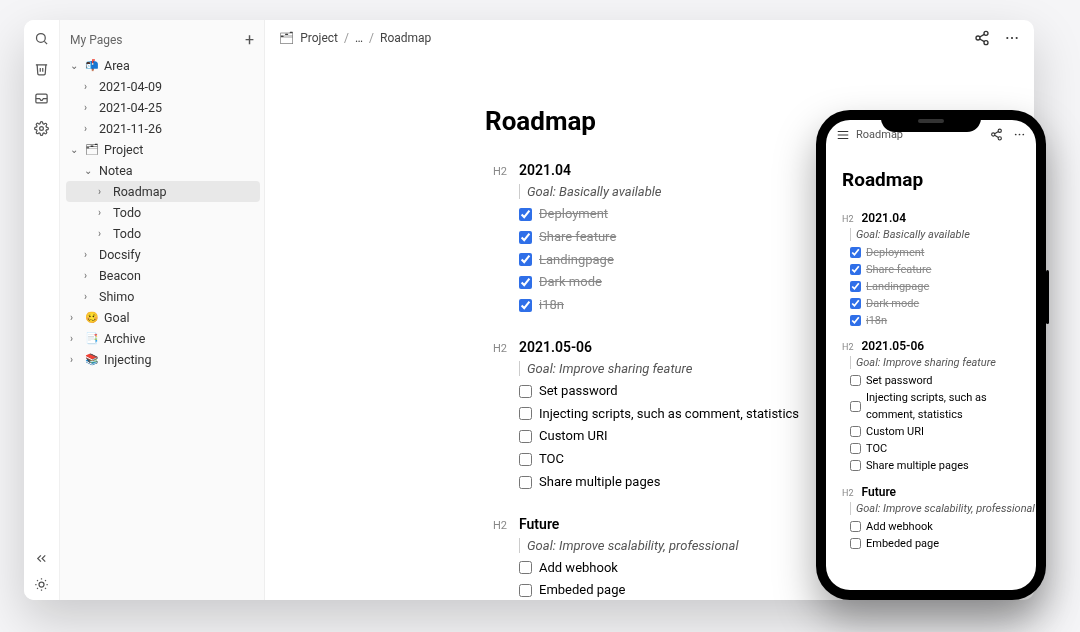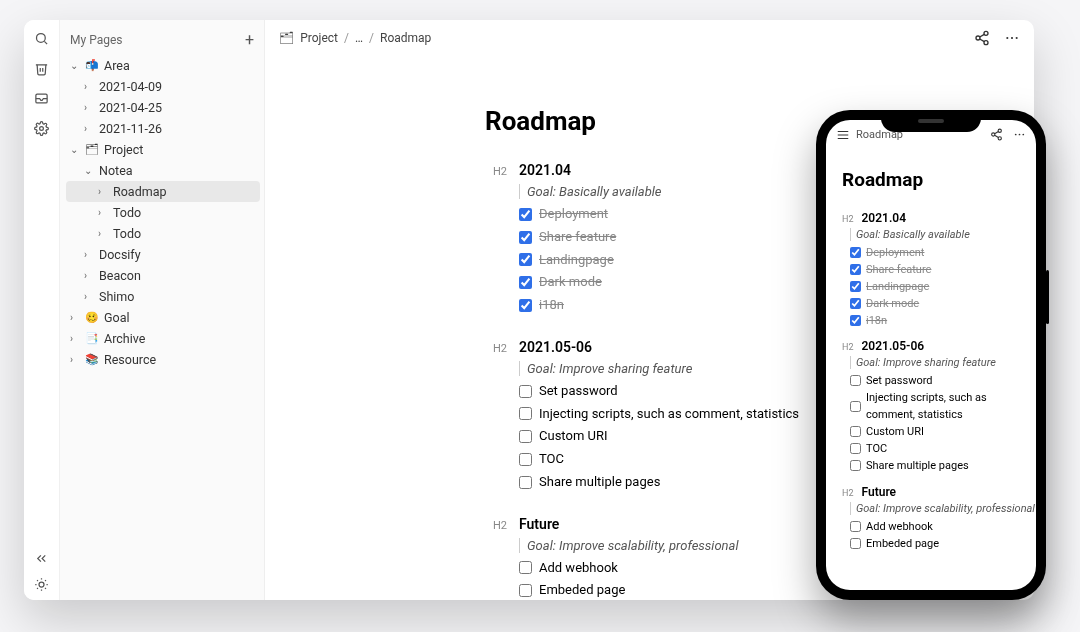--- a/index.html
+++ b/index.html
@@ -213,21 +213,21 @@
           <span>Goal</span>
         </div>
         <div class="row indent-0">
           <span class="caret">›</span>
           <span class="page-icon">📑</span>
           <span>Archive</span>
         </div>
         <div class="row indent-0">
           <span class="caret">›</span>
           <span class="page-icon">📚</span>
-          <span>Resource</span>
+          <span>Injecting</span>
         </div>
       </div>
   </div>
 
   <div class="main">
     <div class="topbar">
       <div class="breadcrumb">
         <span>🗂</span>
         <span>Project</span>
         <span class="sep">/</span>

